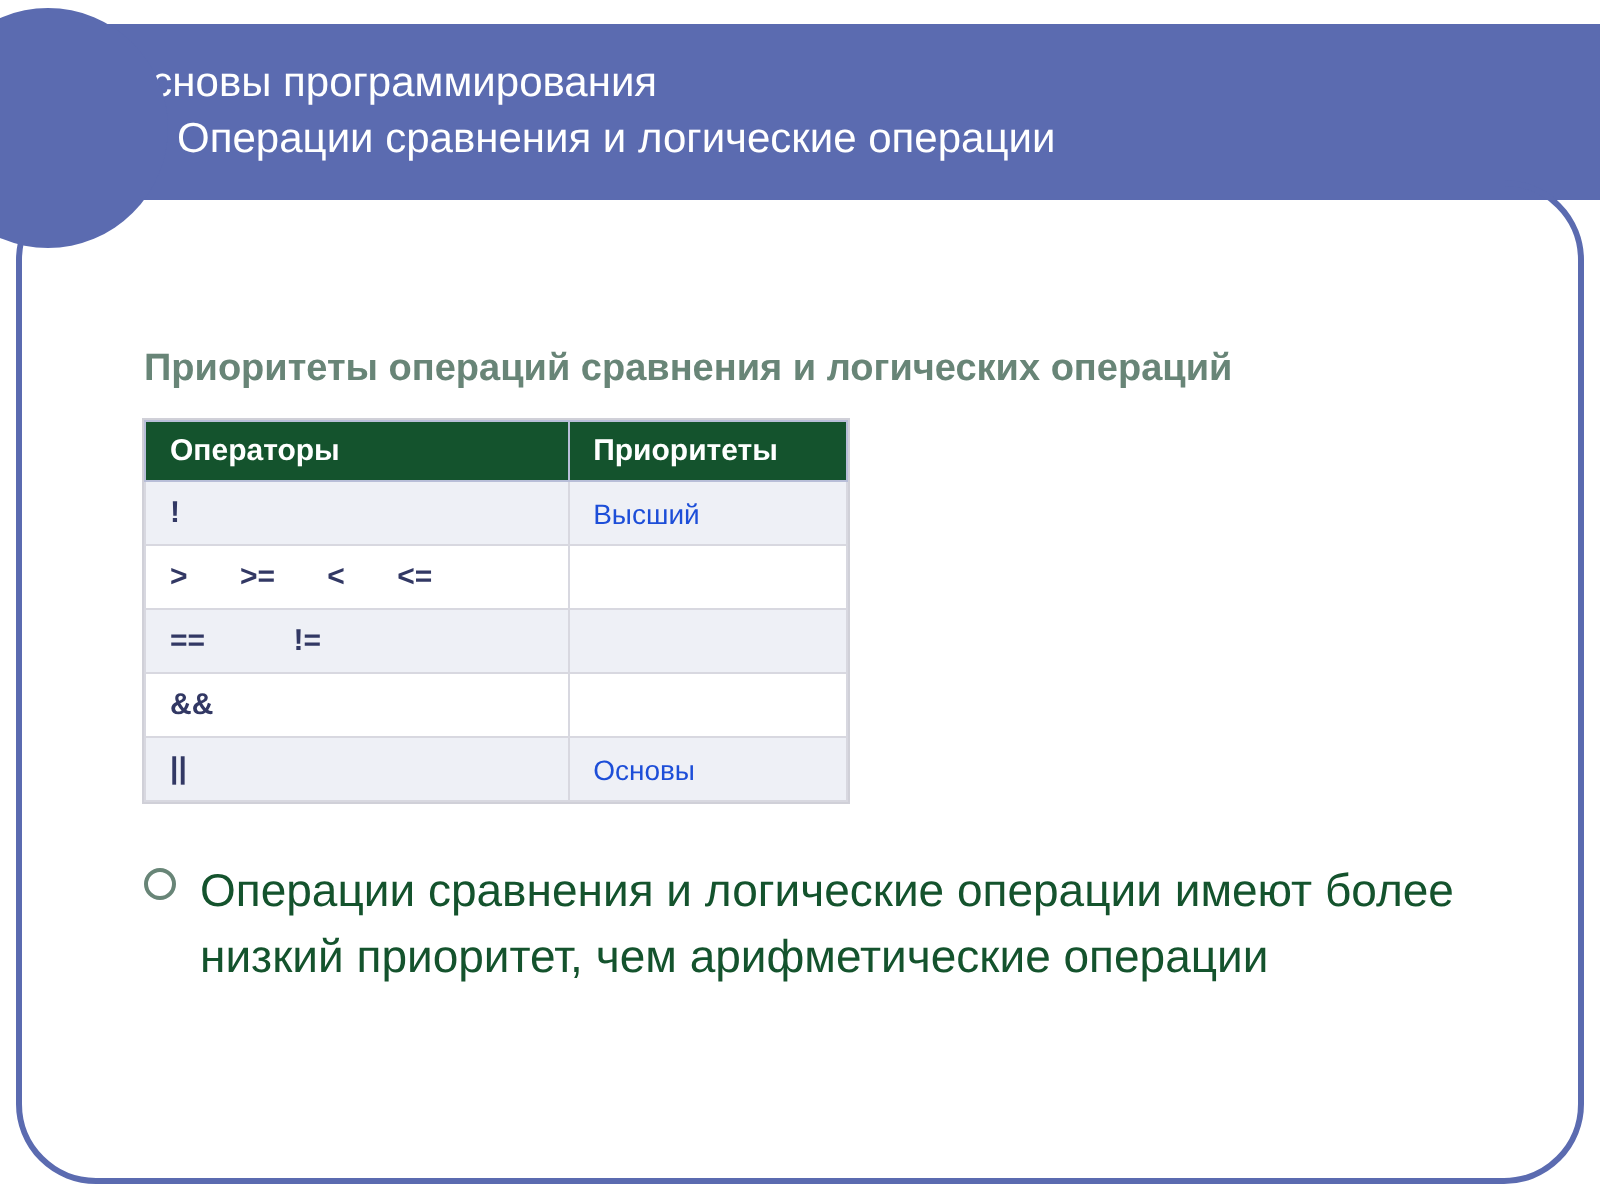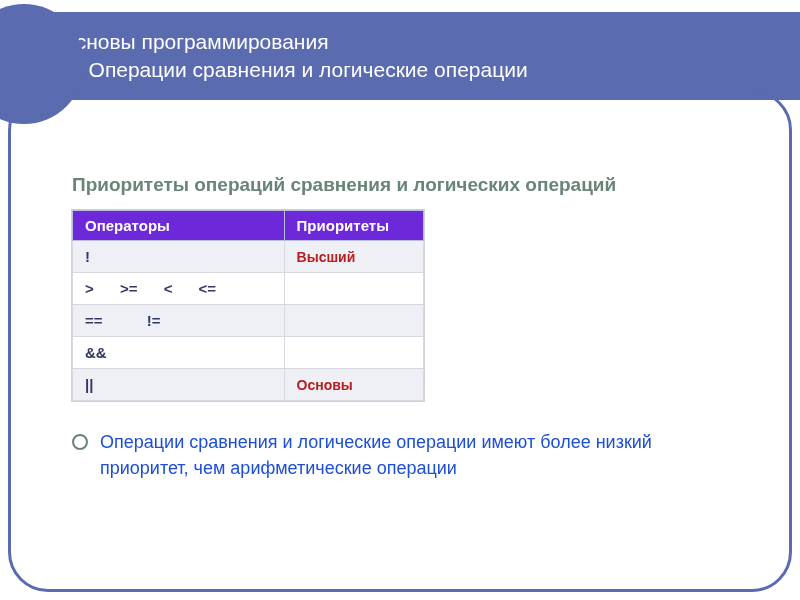--- a/index.html
+++ b/index.html
@@ -58,46 +58,46 @@
     font-weight: bold;
     margin-bottom: 14px;
   }
   table {
     border-collapse: collapse;
     width: 352px;
     font-size: 15px;
     box-shadow: 0 0 0 1px #d0d0d8;
   }
   th {
-    background: #6d28d9;
+    background: #14532d;
     color: #ffffff;
     text-align: left;
     padding: 6px 12px;
     font-weight: bold;
     border: 1px solid #b8bed8;
   }
   td {
     padding: 7px 12px;
     border: 1px solid #d8d8e0;
     color: #323864;
     font-weight: bold;
   }
   tr.odd td { background: #eef0f6; }
   tr.even td { background: #ffffff; }
-  td.priority { font-weight: bold; color: #b91c1c; font-size: 14px; }
+  td.priority { font-weight: normal; color: #1d4ed8; font-size: 14px; }
   .op-spaced span { margin-right: 22px; }
   ul.bullets {
     margin-top: 28px;
     list-style: none;
   }
   ul.bullets li {
     position: relative;
     padding-left: 28px;
-    color: #1d4ed8;
-    font-size: 18px;
+    color: #14532d;
+    font-size: 23px;
     line-height: 1.45;
     margin-bottom: 10px;
   }
   ul.bullets li::before {
     content: "";
     position: absolute;
     left: 0;
     top: 5px;
     width: 12px;
     height: 12px;

